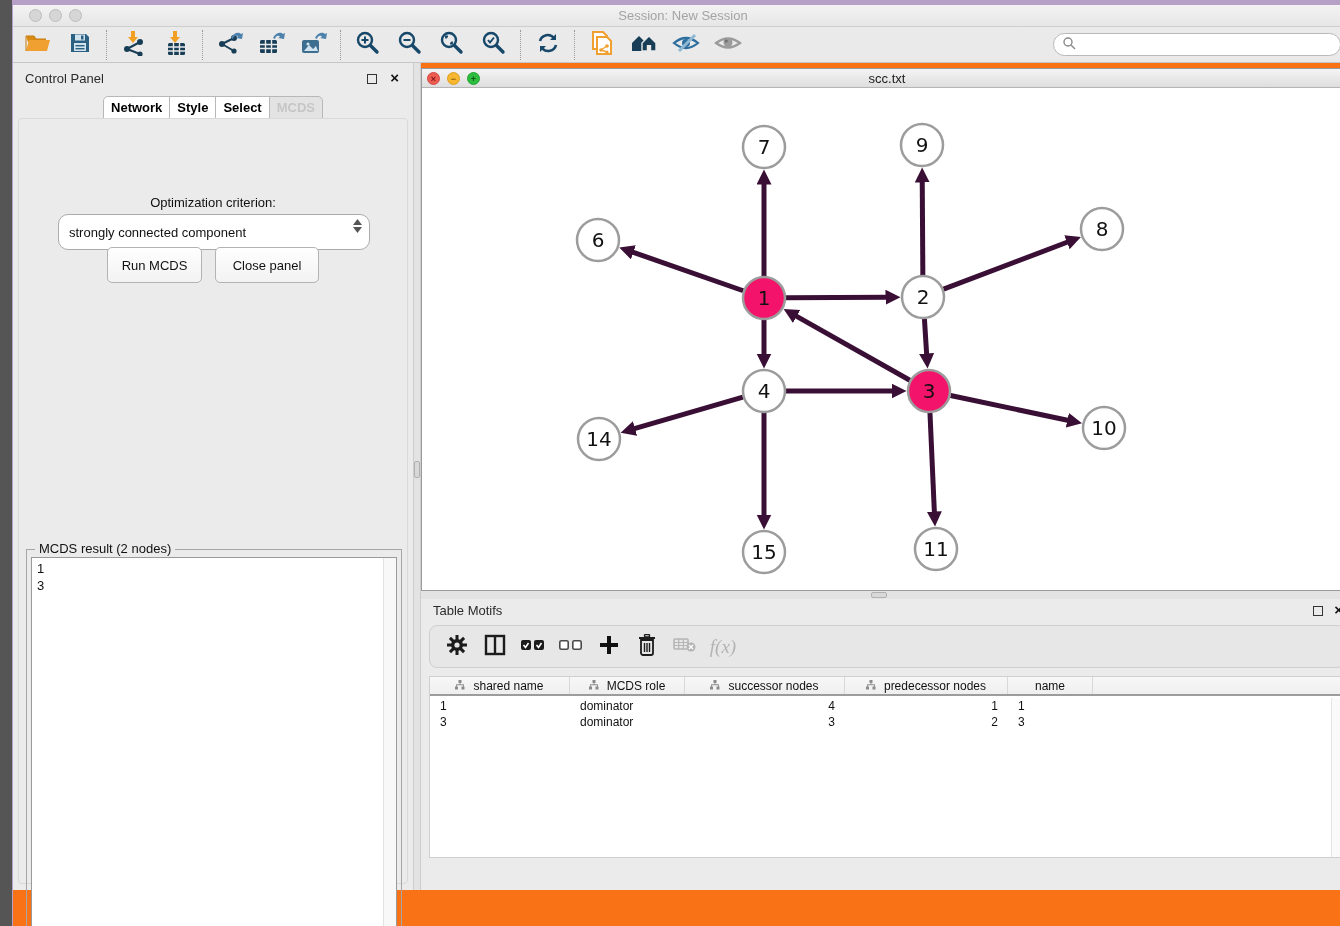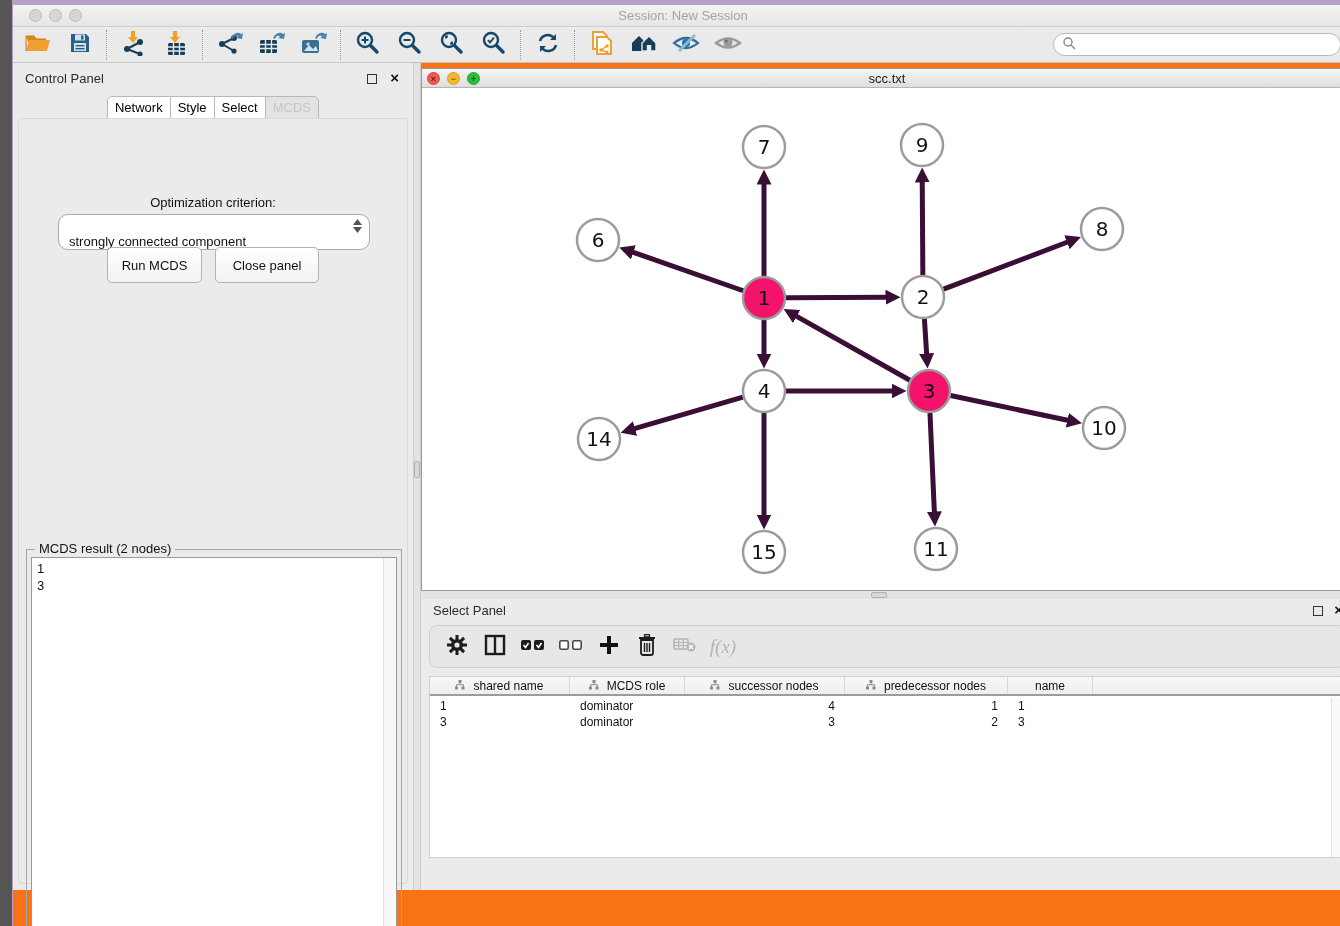--- a/index.html
+++ b/index.html
@@ -16,27 +16,27 @@
   .sep{width:2px;height:30px;border-left:1px dotted #9a9a9a;margin:0 5px;}
   .search-wrap{position:absolute;right:12px;top:6px;width:288px;height:23px;background:#fff;border:1px solid #b9b9b9;border-radius:12px;display:flex;align-items:center;padding-left:8px;}
   .search-wrap input{border:none;outline:none;flex:1;font-size:13px;background:transparent;font-family:"Liberation Sans",sans-serif;}
   
   .cpanel{position:absolute;left:0;top:63px;width:400px;height:827px;background:#ebebeb;}
   .panel-head{position:absolute;left:0;top:6px;width:100%;height:20px;}
   .panel-title{position:absolute;left:12px;top:2px;font-size:13px;color:#2b2b2b;}
   .float-ic{position:absolute;top:5px;width:10px;height:10px;border:1.5px solid #333;}
   .close-ic{position:absolute;top:0px;font-size:15px;font-weight:bold;color:#111;line-height:18px;}
   .cp-tabs{position:absolute;left:0;top:33px;width:100%;display:flex;justify-content:center;}
-  .cp-tab{height:34px;padding:2px 7px;background:#fff;border:1px solid #b8b8b8;font-size:13px;color:#000;margin-left:-1px;line-height:17px;}
+  .cp-tab{height:34px;padding:2px 7px;background:#fff;border:1px solid #b8b8b8;font-size:13px;color:#000;margin-left:-1px;line-height:17px;font-weight:bold;}
   .cp-tab:first-child{border-radius:5px 0 0 5px;margin-left:0;}
   .cp-tab:last-child{border-radius:0 5px 5px 0;}
   .cp-tab.sel{background:#e3e3e3;color:#c6c6c6;}
   .cp-body{position:absolute;left:5px;top:55px;width:390px;height:766px;border:1px solid #d9d9d9;border-radius:4px;background:#ebebeb;}
   .opt-label{position:absolute;left:0;width:100%;top:76px;text-align:center;font-size:13px;color:#111;}
-  .dropdown{position:absolute;left:39px;top:95px;width:312px;height:36px;background:#fff;border:1px solid #ababab;border-radius:10px;font-size:13px;color:#111;display:flex;align-items:flex-end;padding:0 22px 0 10px;}
+  .dropdown{position:absolute;left:39px;top:95px;width:312px;height:36px;background:#fff;border:1px solid #ababab;border-radius:10px;font-size:13px;color:#111;display:flex;align-items:center;padding:0 22px 0 10px;}
   .dd-arrows{position:absolute;right:7px;top:4px;display:flex;flex-direction:column;gap:2px;}
   .btn{position:absolute;height:36px;background:linear-gradient(#ffffff,#f2f2f2);border:1px solid #b3b3b3;border-radius:5px;font-size:13px;color:#111;display:flex;align-items:center;justify-content:center;}
   .groupbox{position:absolute;left:7px;top:430px;width:376px;height:384px;border:1px solid #a6a6a6;}
   .group-title{position:absolute;left:8px;top:-9px;background:#ebebeb;padding:0 4px;font-size:13px;color:#111;}
   .result-area{position:absolute;left:4px;top:7px;width:366px;height:371px;background:#fff;border:1px solid #9a9a9a;font-size:13px;color:#111;}
   .result-text{position:absolute;left:5px;top:2px;white-space:pre;line-height:17px;}
   .result-scroll{position:absolute;right:0;top:0;width:13px;height:100%;background:#f8f8f8;border-left:1px solid #e2e2e2;}
   
   .vsplit{position:absolute;left:400px;top:63px;width:8px;height:827px;background:#e3e3e3;border-left:1px solid #cdcdcd;border-right:1px solid #cdcdcd;}
   .grabber-v{position:absolute;left:0px;top:398px;width:6px;height:17px;background:#d8d8d8;border:1px solid #b0b0b0;border-radius:2px;}
@@ -366,21 +366,21 @@
       </svg>
     </div>
   </div>
 
   <div class="hsplit">
       <div class="grabber-h"></div>
     </div>
 
   <div class="tpanel">
     <div class="panel-head" style="top:2px;">
-      <span class="panel-title">Select Panel</span>
+      <span class="panel-title">Table Motifs</span>
       <span class="float-ic" style="right:30px"></span>
       <span class="close-ic" style="right:10px">×</span>
     </div>
     <div class="tp-toolbar">
       <div class="tp-btn">
           <span>
         <svg width="22" height="22" viewBox="0 0 22 22">
               <g fill="#1c1c1c">
                 <rect x="9.5" y="1" width="3" height="20"></rect>
                 <rect x="1" y="9.5" width="20" height="3"></rect>

